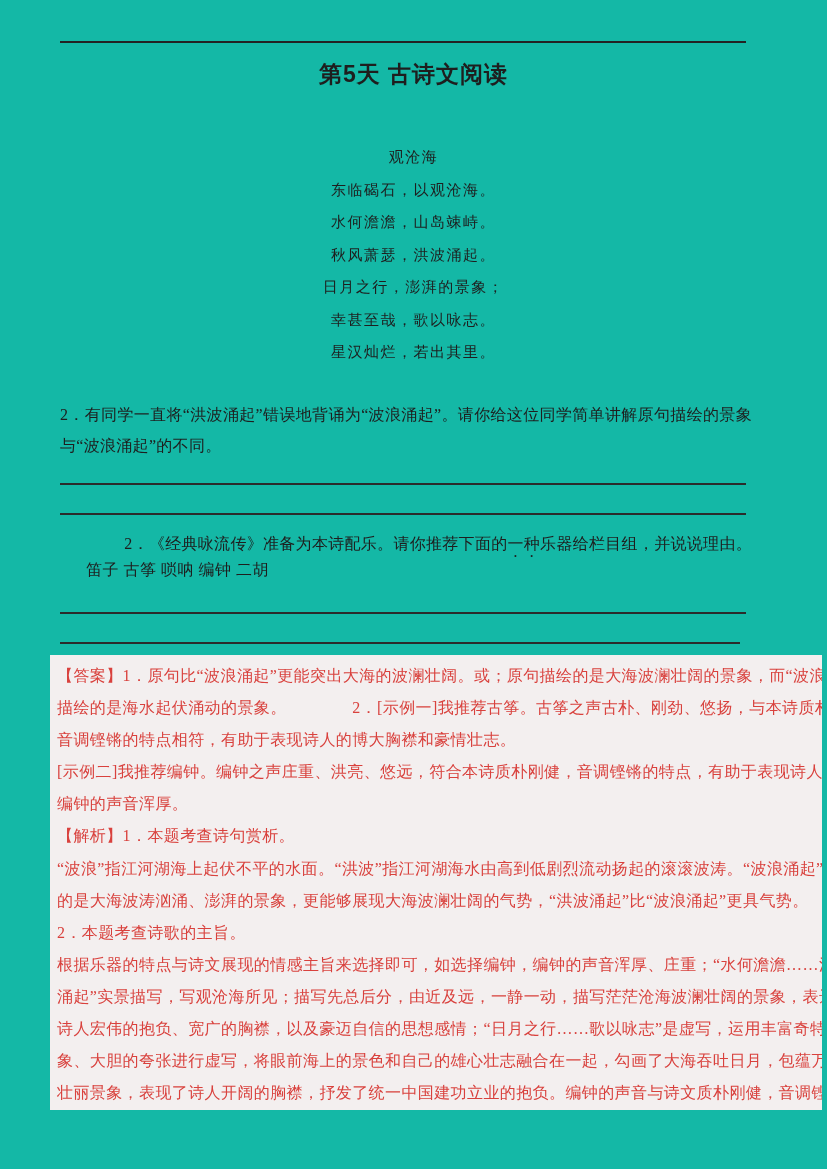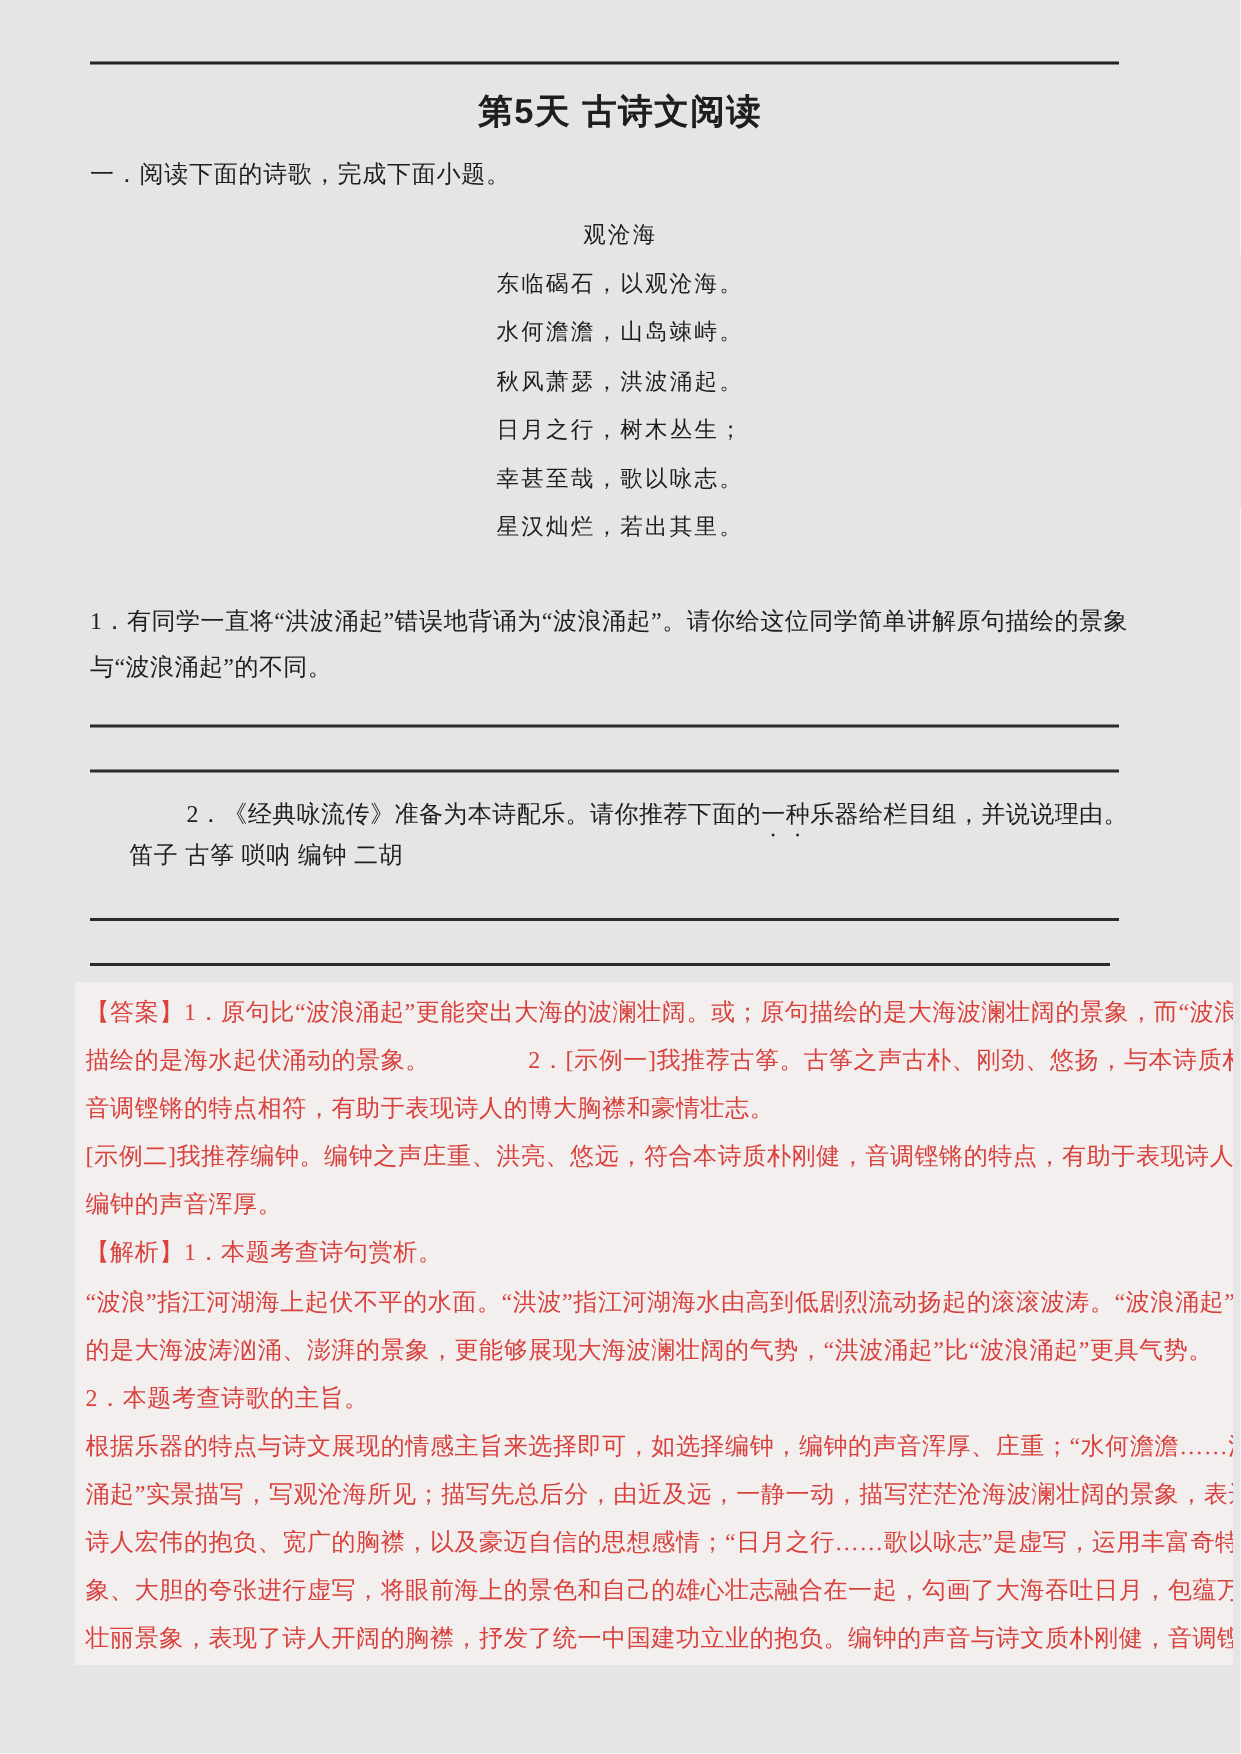--- a/index.html
+++ b/index.html
@@ -1,19 +1,19 @@
 <!DOCTYPE html>
 <html><head>
 <meta charset="utf-8">
 <style>
   html,body { margin:0; padding:0; background:#ffffff; }
   .page {
     position:relative;
     width:827px; height:1169px;
-    background:#e5e5e5;
+    background:#14b8a6;
     font-family:"Liberation Serif","DejaVu Serif",serif;
     color:#1e1e1e;
     overflow:hidden;
   }
   .hr-top {
     position:absolute; left:60px; top:41px;
     width:686px; height:2px; background:#232323;
   }
   .doc-title {
     position:absolute; left:0; top:59px; width:827px;
@@ -70,33 +70,32 @@
 </style>
 </head>
 <body>
 
 <div class="page">
 
   <div class="hr-top"></div>
 
   <div class="doc-title">第5天 古诗文阅读</div>
 
-  <div class="section-intro">一．阅读下面的诗歌，完成下面小题。</div>
 
   <div class="poem">
     <div class="poem-title">观沧海</div>
     <div class="poem-line">东临碣石，以观沧海。</div>
     <div class="poem-line">水何澹澹，山岛竦峙。</div>
     <div class="poem-line">秋风萧瑟，洪波涌起。</div>
-    <div class="poem-line">日月之行，树木丛生；</div>
+    <div class="poem-line">日月之行，澎湃的景象；</div>
     <div class="poem-line">幸甚至哉，歌以咏志。</div>
     <div class="poem-line">星汉灿烂，若出其里。</div>
   </div>
 
-  <div class="question q1">1．有同学一直将“洪波涌起”错误地背诵为“波浪涌起”。请你给这位同学简单讲解原句描绘的景象与“波浪涌起”的不同。</div>
+  <div class="question q1">2．有同学一直将“洪波涌起”错误地背诵为“波浪涌起”。请你给这位同学简单讲解原句描绘的景象与“波浪涌起”的不同。</div>
 
   <div class="answer-line al-1"></div>
   <div class="answer-line al-2"></div>
 
   <div class="question q2"><span>2．《经典咏流传》准备为本诗配乐。请你推荐下面的</span><span class="emph">一种</span><span>乐器给栏目组，并说说理由。</span></div>
 
   <div class="q2-options">笛子  古筝  唢呐  编钟  二胡</div>
 
   <div class="answer-line al-3"></div>
   <div class="answer-line al-4"></div>

